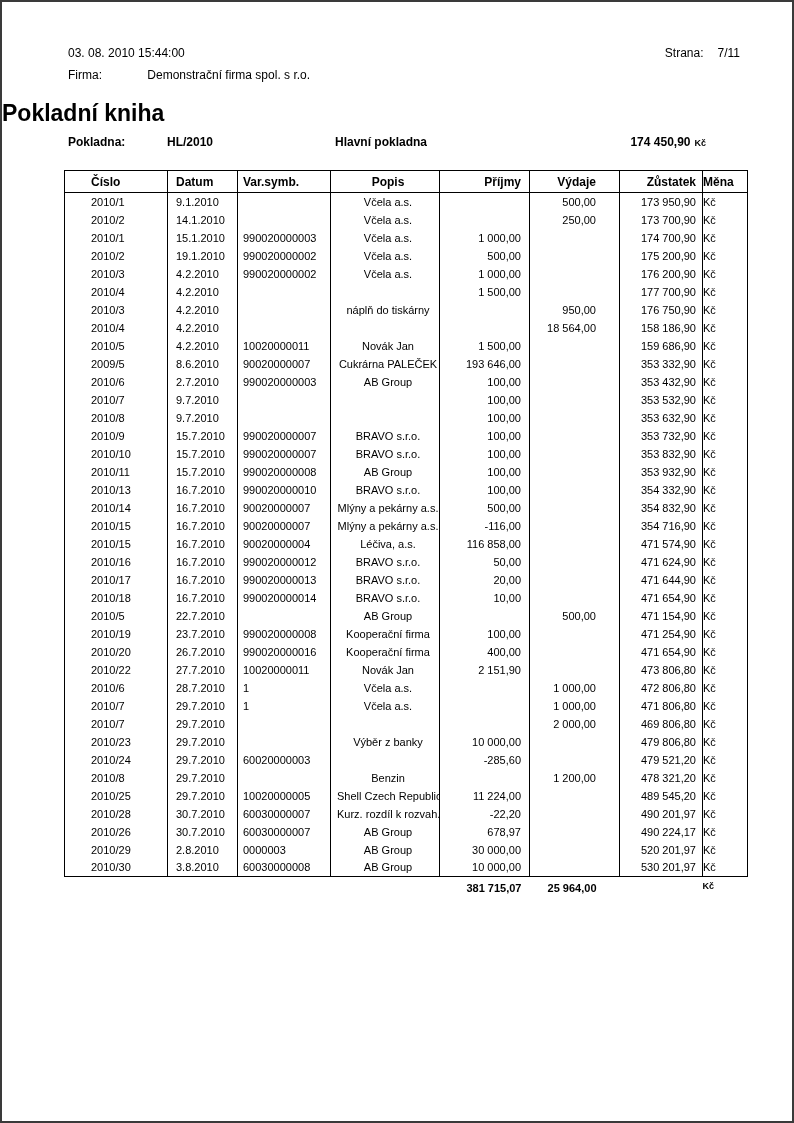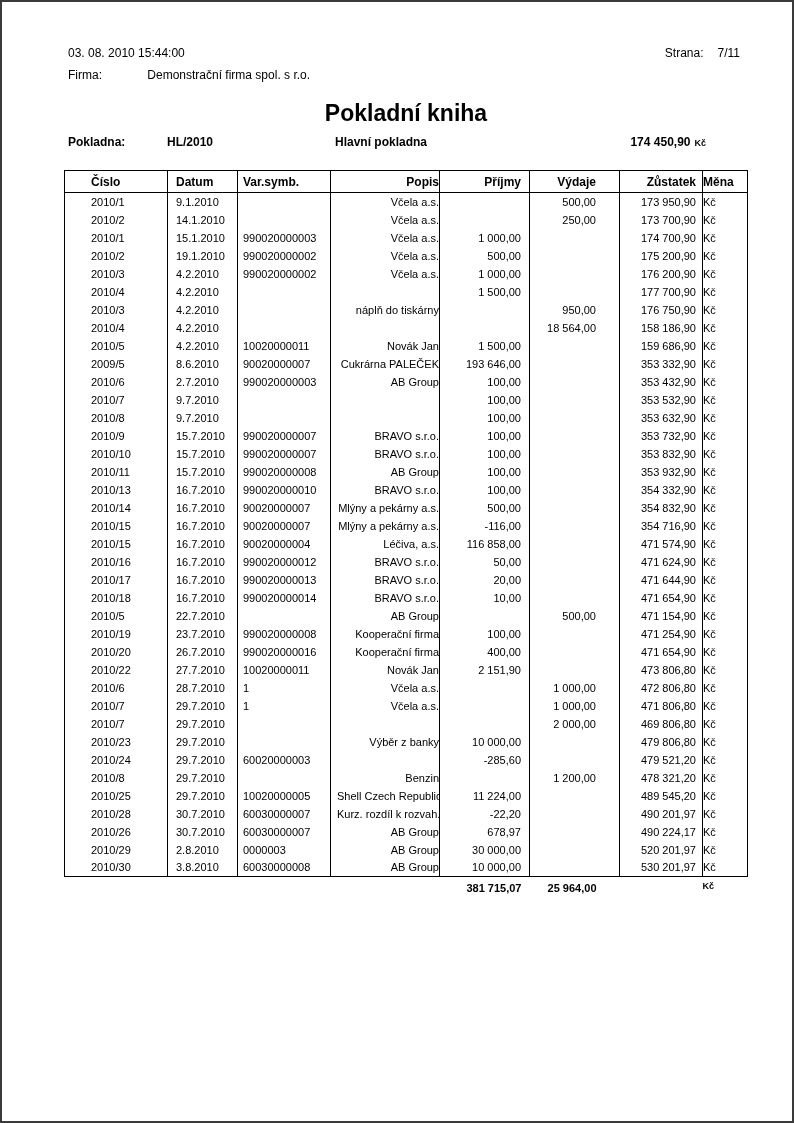--- a/index.html
+++ b/index.html
@@ -20,21 +20,21 @@
     position: absolute; left: 66px; right: 52px; top: 44px;
     font-size: 12px; display: flex; justify-content: space-between;
   }
   .strana { display: flex; gap: 14px; }
   .firma-line {
     position: absolute; left: 66px; top: 66px; font-size: 12px;
   }
   .firma-line .company { margin-left: 42px; }
   .report-title {
     position: absolute; left: 0; right: 0; top: 98px;
-    text-align: center; font-size: 23px; font-weight: bold; padding-left: 18px;
+    text-align: left; font-size: 23px; font-weight: bold;
   }
   .pokladna-line {
     position: absolute; left: 0; top: 133px; width: 100%;
     font-size: 12px; font-weight: bold; height: 16px;
   }
   .pokladna-line .lbl   { position: absolute; left: 66px; }
   .pokladna-line .code  { position: absolute; left: 165px; }
   .pokladna-line .name  { position: absolute; left: 333px; }
   .pokladna-line .bal   { position: absolute; right: 86px; }
   .pokladna-line .bal .cur { font-size: 9px; margin-left: 4px; }
@@ -51,21 +51,21 @@
     font-weight: normal; vertical-align: middle;
   }
   .book th { height: 22px; font-weight: bold; font-size: 12px;
     border-top: 1px solid #000; border-bottom: 1px solid #000; }
   .book th:last-child, .book td:last-child { border-right: 1px solid #000; }
   .book tbody tr:last-child td { border-bottom: 1px solid #000; }
 
   .c-cislo    { text-align: left;  padding-left: 26px; }
   .c-datum    { text-align: left;  padding-left: 8px;  }
   .c-varsymb  { text-align: left;  padding-left: 5px;  }
-  .c-popis    { text-align: right;  padding-left: 6px;  }
+  .c-popis    { text-align: center;  padding-left: 6px;  }
   .c-prijmy   { text-align: right; padding-right: 8px; }
   .c-vydaje   { text-align: right; padding-right: 23px; }
   .c-zustatek { text-align: right; padding-right: 6px; }
   .c-mena     { text-align: left;   }
 
   .book tfoot td {
     border: none !important; font-weight: bold; height: 22px;
     vertical-align: middle;
   }
   .book tfoot .c-mena { font-size: 9px; vertical-align: top; padding-top: 4px; }

